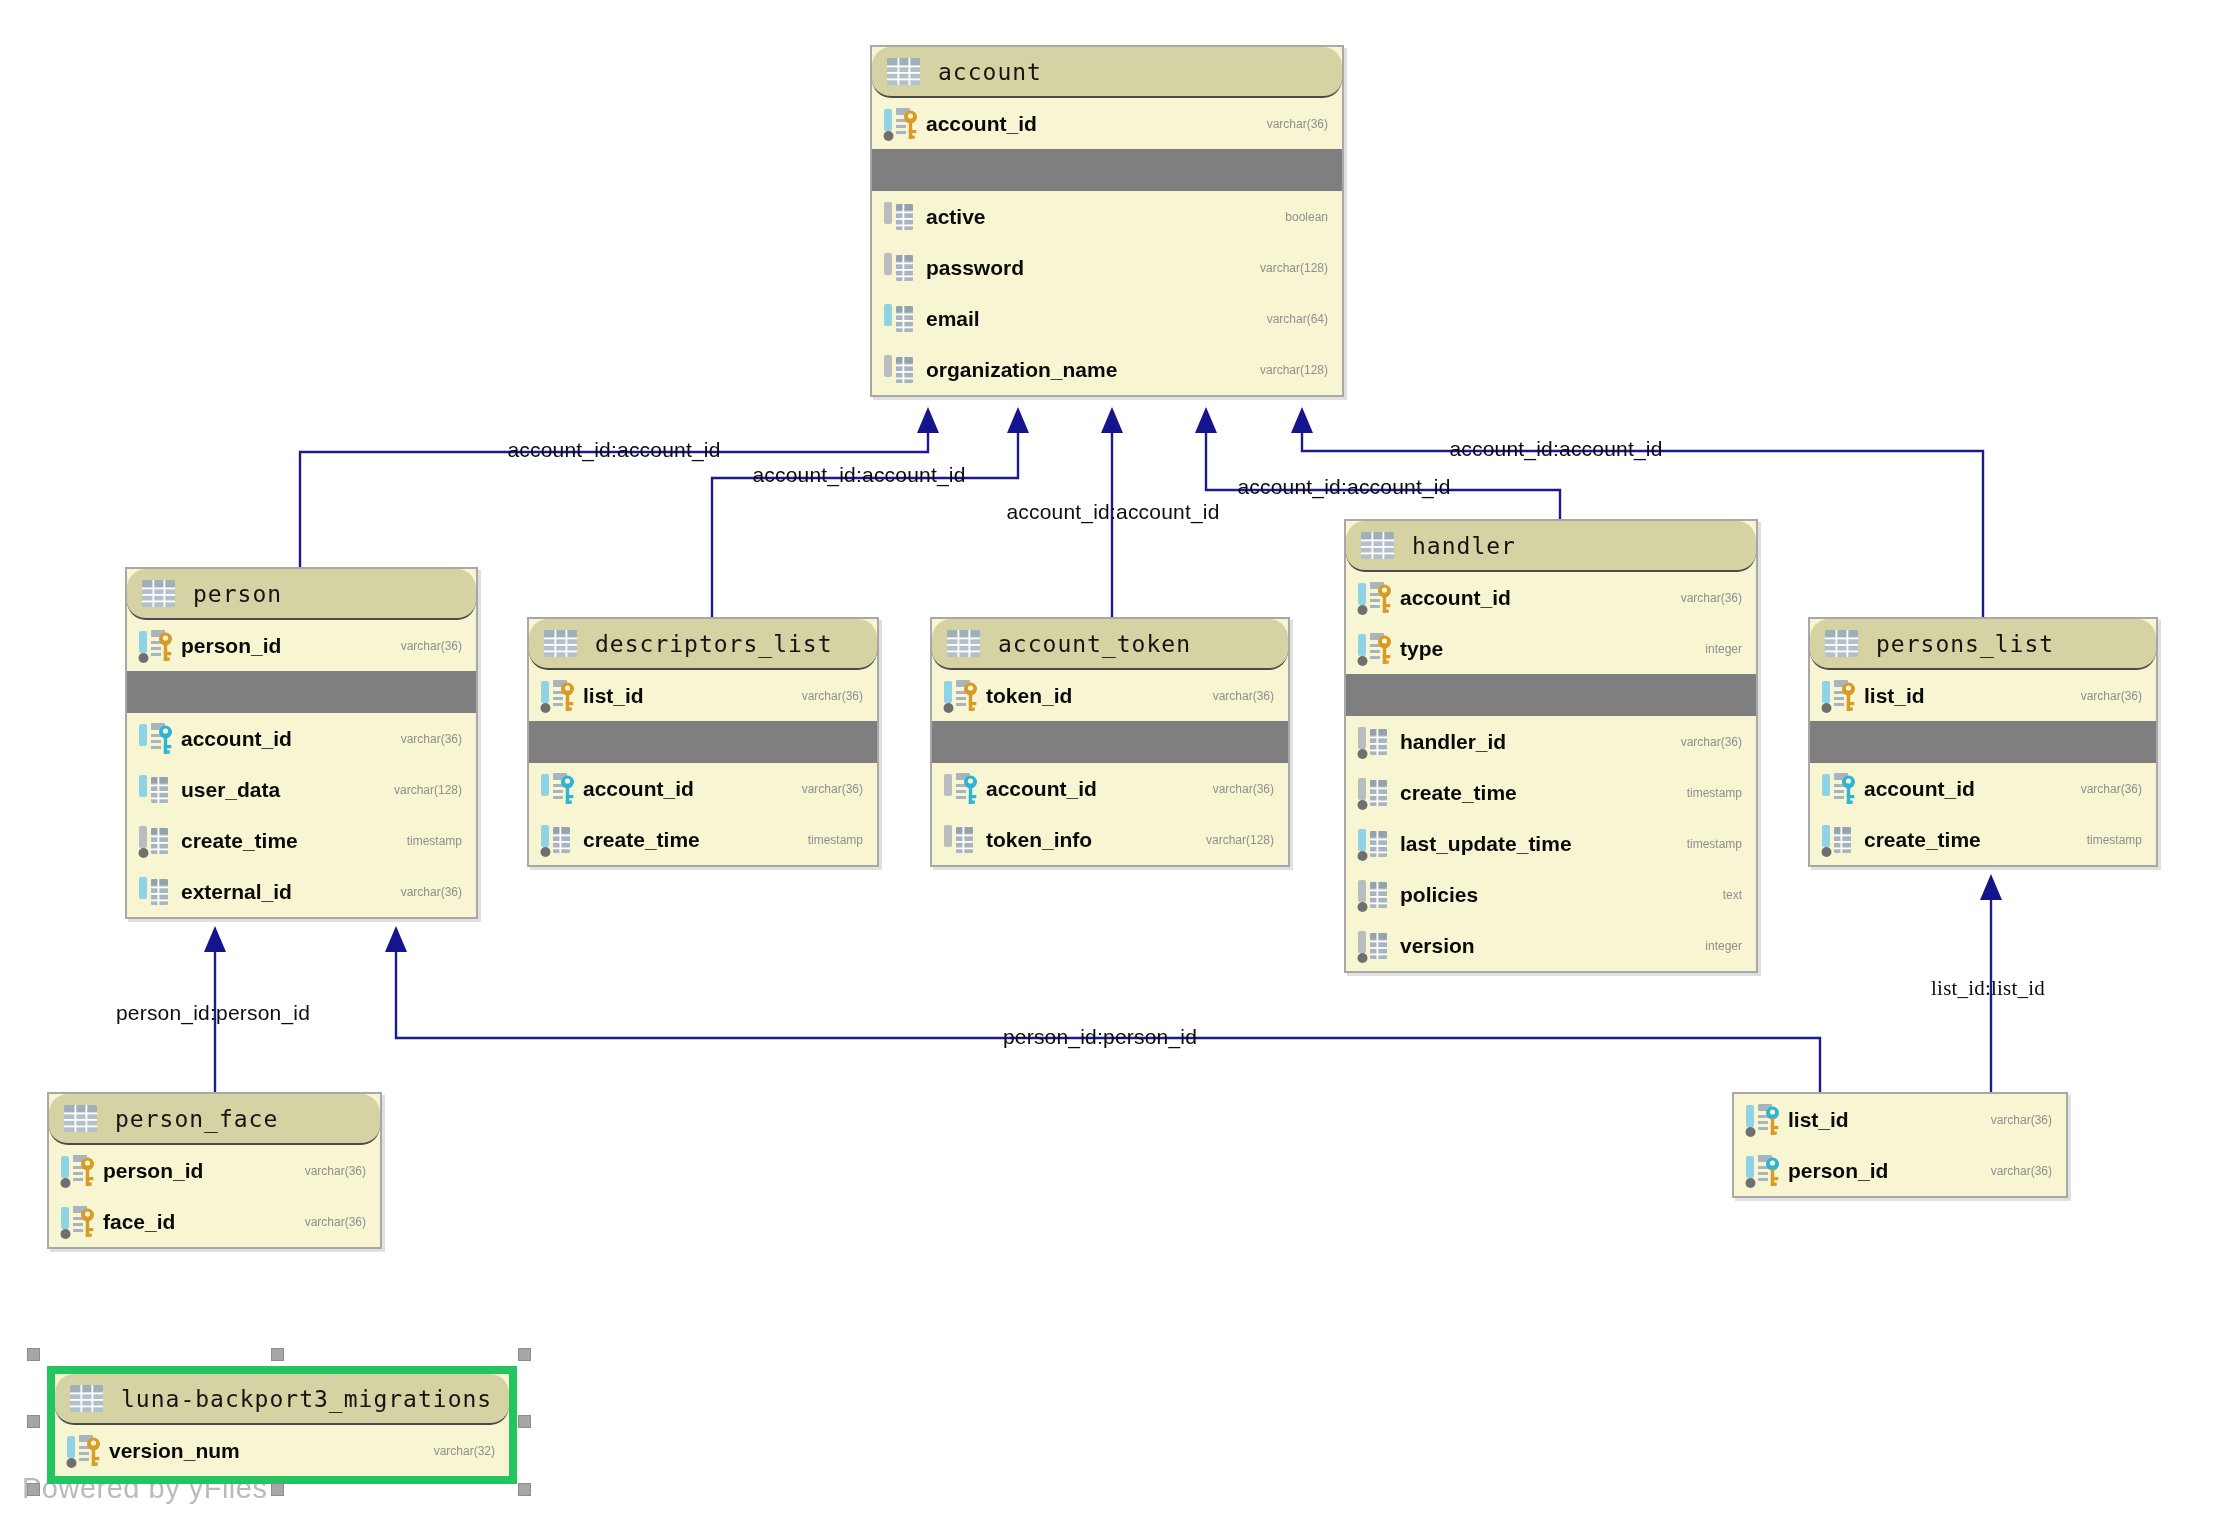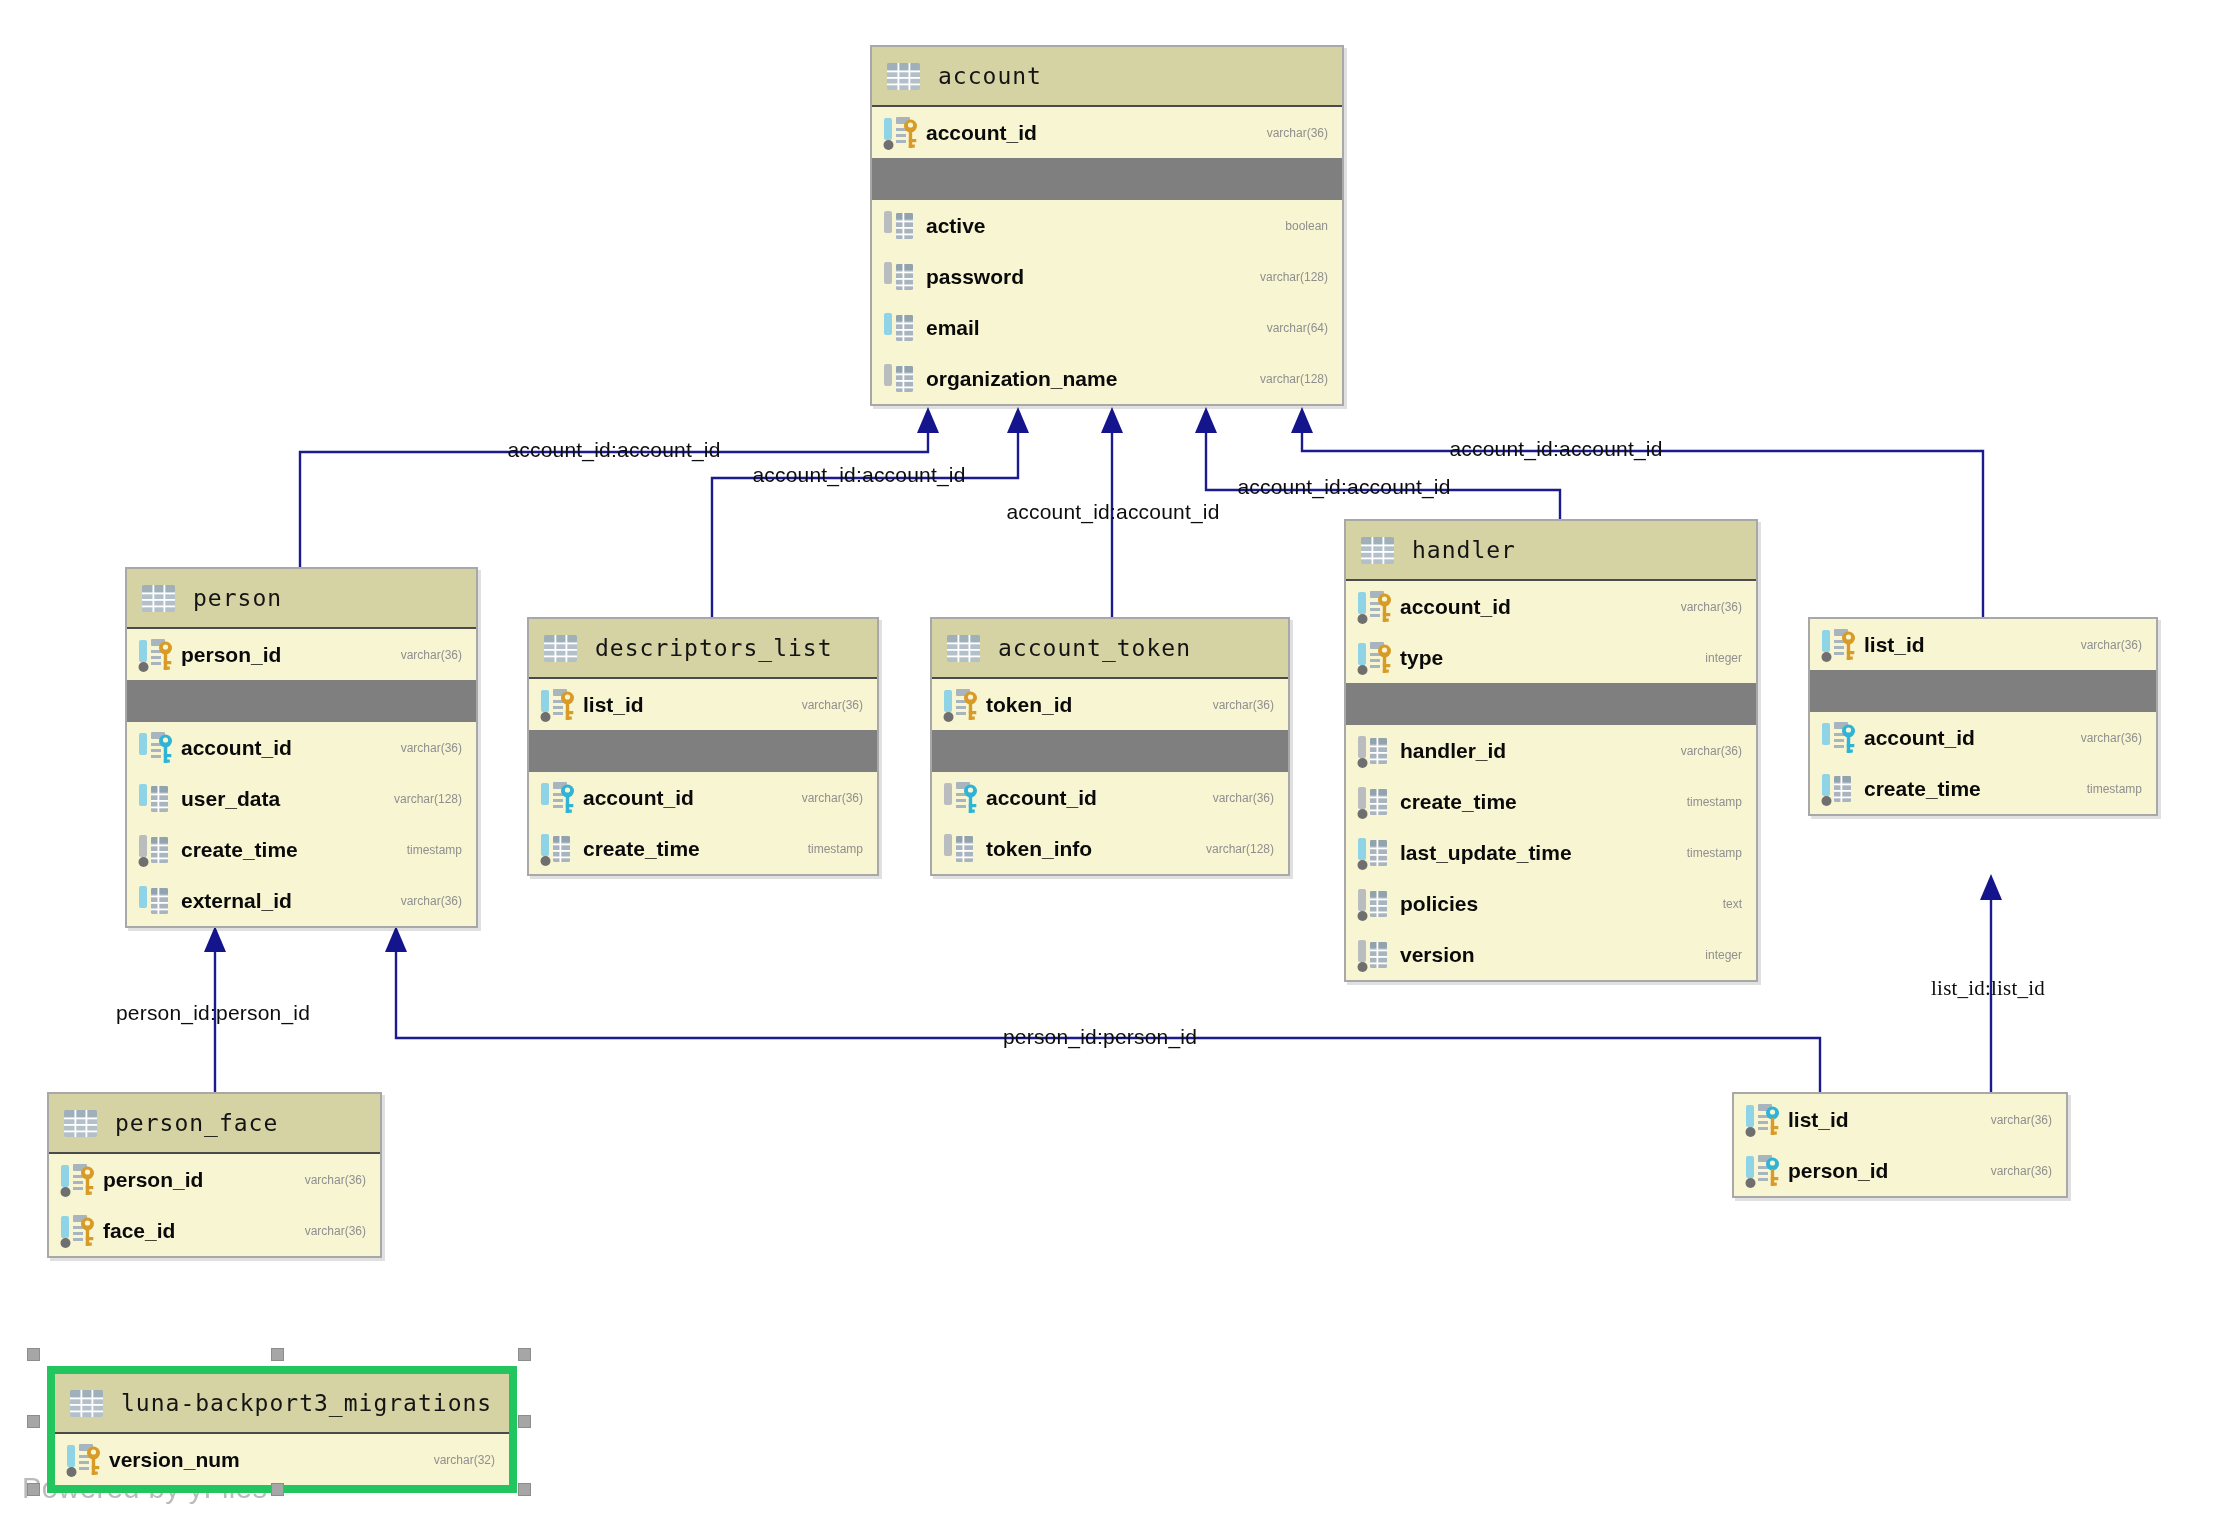--- a/index.html
+++ b/index.html
@@ -8,22 +8,22 @@
     font-family:"Liberation Sans", sans-serif; overflow:hidden;
   }
   #edge-layer { position:absolute; left:0; top:0; z-index:1; }
   .db-table {
     position:absolute; z-index:3; background:#f8f5d2;
     border:2px solid #a8a8a8; box-sizing:border-box;
     box-shadow:3px 3px 0 rgba(0,0,0,0.12);
   }
   .db-table.selected { border:8px solid #22c55e; box-shadow:none;text-align:right; }
   .t-header {
-    height:60px; background:#d5d2a3; border-bottom:2px solid #4a4a4a;
-    display:flex; align-items:center; padding-left:14px; box-sizing:border-box;
+    height:51px; background:#d5d2a3; border-bottom:2px solid #4a4a4a;
+    display:flex; align-items:center; padding-left:14px; box-sizing:border-box;border-radius:19px;
   }
   .t-title {
     font-family:"DejaVu Sans Mono", monospace; font-size:23px; color:#141414;
     margin-left:16px; letter-spacing:1px; white-space:nowrap;
   }
   .t-row {
     height:51px; display:flex; align-items:center;
     padding:0 14px 0 10px; box-sizing:border-box;
   }
   .t-sep { height:42px; background:#7f7f7f; }
@@ -474,20 +474,32 @@
             <rect x="14" y="12.5" width="17" height="1.8" fill="#ffffff"></rect>
             <rect x="14" y="19" width="17" height="1.8" fill="#ffffff"></rect>
             <rect x="14" y="25.5" width="17" height="1.8" fill="#ffffff"></rect>
             <rect x="20.5" y="5" width="1.8" height="26" fill="#ffffff"></rect>
           </svg>
           <span class="c-name">version</span>
           <span class="c-type">integer</span>
         </div>
       </div>
       <div class="db-table" style="left: 1808px; top: 617px; width: 350px;">
+        <div class="t-header">
+          <svg width="36" height="31" viewBox="0 0 36 31">
+            <rect x="1" y="2" width="33" height="27" rx="2" fill="#b3c0c9"></rect>
+            <rect x="1" y="2" width="33" height="7.5" rx="2" fill="#9fb0ba"></rect>
+            <rect x="1" y="9.5" width="33" height="1.8" fill="#ffffff"></rect>
+            <rect x="1" y="16" width="33" height="1.8" fill="#ffffff"></rect>
+            <rect x="1" y="22.5" width="33" height="1.8" fill="#ffffff"></rect>
+            <rect x="11.5" y="2" width="1.8" height="27" fill="#ffffff"></rect>
+            <rect x="22.5" y="2" width="1.8" height="27" fill="#ffffff"></rect>
+          </svg>
+          <span class="t-title">persons_list</span>
+        </div>
         <div class="t-row">
           <svg class="c-icon" width="44" height="36" viewBox="0 0 44 36">
             <rect x="2" y="3" width="8" height="22" rx="2" fill="#8fd3e6"></rect>
             <circle cx="6.5" cy="30" r="5" fill="#6f6f6f"></circle>
             <rect x="14" y="2" width="14" height="7" rx="1" fill="#a9b5be"></rect>
             <rect x="14" y="13" width="10" height="3" fill="#a9b5be"></rect>
             <rect x="14" y="19" width="10" height="3" fill="#a9b5be"></rect>
             <rect x="14" y="25" width="10" height="3" fill="#a9b5be"></rect>
             <circle cx="28.5" cy="11" r="6.5" fill="#d99b28"></circle>
             <circle cx="28.5" cy="10" r="2.6" fill="#f8f5d2"></circle>

